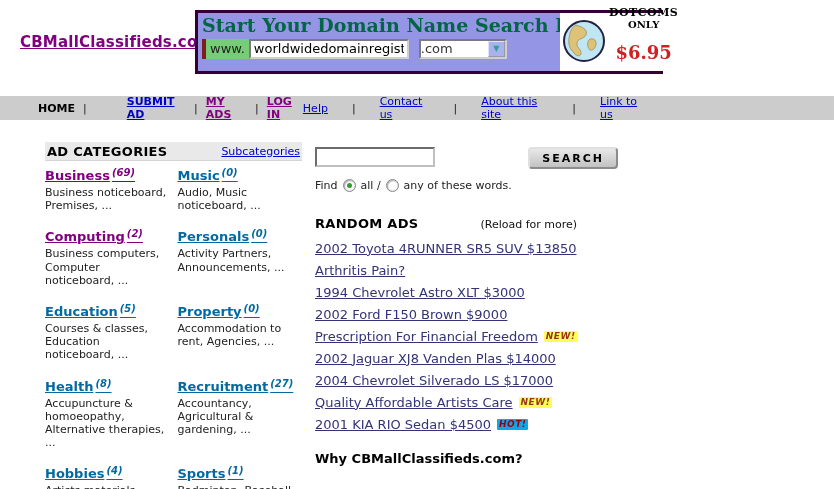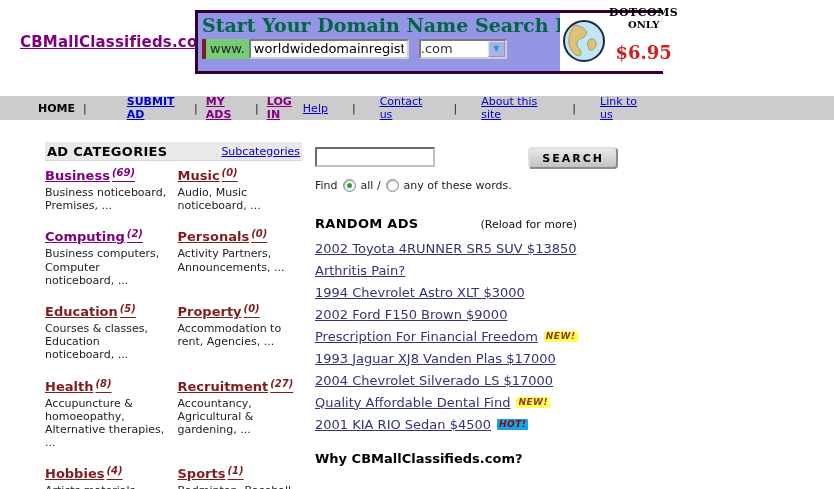--- a/index.html
+++ b/index.html
@@ -87,21 +87,21 @@
   
   .cats { position:absolute; left:45px; top:142px; width:257px; }
   .cat-grid {
     margin-top:7px; display:grid; grid-template-columns:1fr 1fr;
     column-gap:8px; row-gap:17px;
   }
   .cat-title {
     font-size:13px; font-weight:bold; text-decoration:underline;
     white-space:nowrap;
   }
-  .cat-title.unvisited { color:#7f1d1d; }
+  .cat-title.unvisited { color:#0369a1; }
   .cat-title.visited { color:#800080; }
   .cat-count {
     font-size:10px; font-style:italic; position:relative; top:-4px;
     margin-left:2px;
   }
   .cat-desc { margin-top:3px; font-size:11px; color:#222; line-height:1.2; }
 
   
   .rightcol { position:absolute; left:315px; top:142px; width:330px; }
   .search-row { position:relative; margin-top:5px; height:24px; }
@@ -282,27 +282,27 @@
           <a class="ad-link">1994 Chevrolet Astro XLT $3000</a>
         </div>
       <div class="ad-row">
           <a class="ad-link">2002 Ford F150 Brown $9000</a>
         </div>
       <div class="ad-row">
           <a class="ad-link">Prescription For Financial Freedom</a>
           <span class="badge badge-new">NEW!</span>
         </div>
       <div class="ad-row">
-          <a class="ad-link">1993 Jaguar XJ8 Vanden Plas $17000</a>
+          <a class="ad-link">2002 Jaguar XJ8 Vanden Plas $14000</a>
         </div>
       <div class="ad-row">
           <a class="ad-link">2004 Chevrolet Silverado LS $17000</a>
         </div>
       <div class="ad-row">
-          <a class="ad-link">Quality Affordable Dental Find</a>
+          <a class="ad-link">Quality Affordable Artists Care</a>
           <span class="badge badge-new">NEW!</span>
         </div>
       <div class="ad-row">
           <a class="ad-link">2001 KIA RIO Sedan $4500</a>
           <span class="badge badge-hot">HOT!</span>
         </div>
     </div>
 
     <div class="why-heading">Why CBMallClassifieds.com?</div>
   </div>

